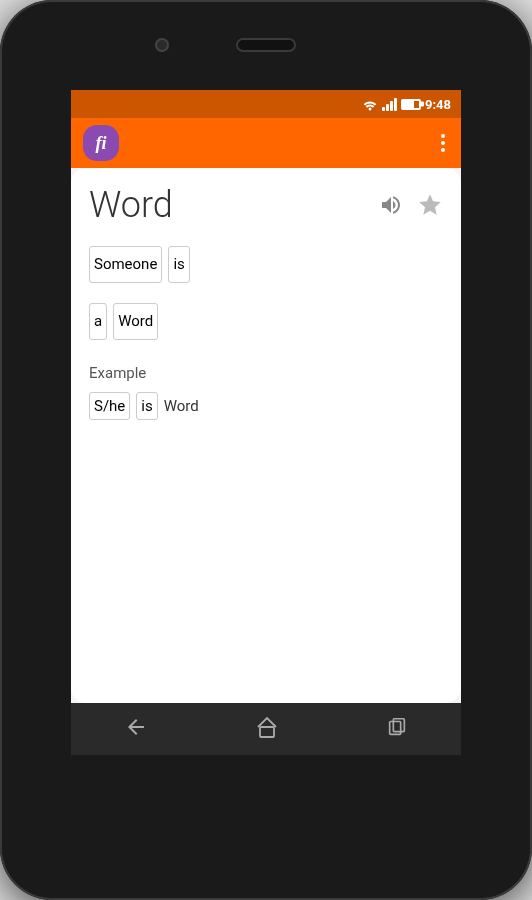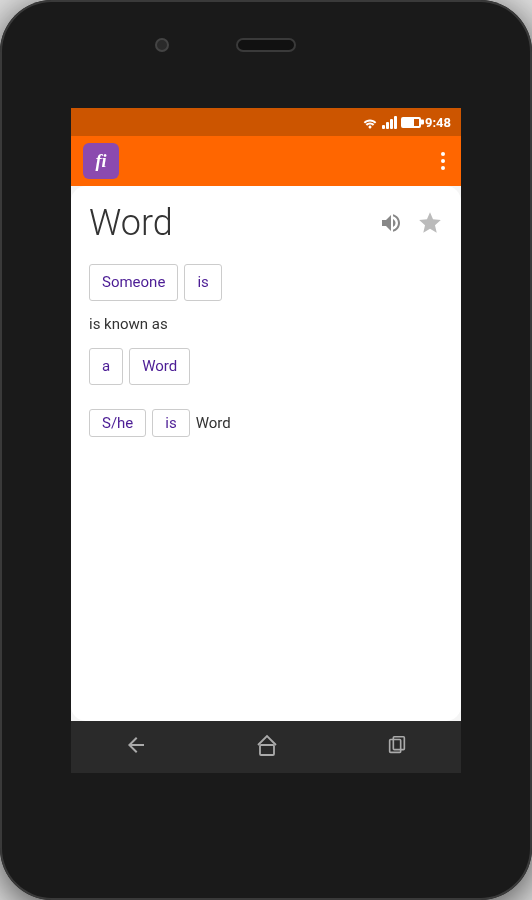--- a/index.html
+++ b/index.html
@@ -15,21 +15,20 @@
     .phone-outer {
       width: 532px;
       height: 900px;
       background: #1a1a1a;
       border-radius: 52px;
       position: relative;
       box-shadow: 0 8px 40px rgba(0,0,0,0.7), inset 0 0 0 2px #3a3a3a;
       display: flex;
       flex-direction: column;
       align-items: center;
-      gap: 18px;
     }
 
     
     .phone-top-bar {
       width: 100%;
       height: 90px;
       display: flex;
       justify-content: center;
       align-items: center;
       position: relative;
@@ -130,21 +129,21 @@
       height: 50px;
       display: flex;
       align-items: center;
       padding: 0 12px;
       justify-content: space-between;
     }
     .toolbar-logo {
       width: 36px;
       height: 36px;
       background: #8b4aaf;
-      border-radius: 6px;
+      border-radius: 14px;
       display: flex;
       align-items: center;
       justify-content: center;
       color: white;
       font-style: italic;
       font-size: 18px;
       font-family: Georgia, serif;
       font-weight: bold;
     }
     .toolbar-menu {
@@ -203,23 +202,23 @@
       align-items: center;
       flex-wrap: wrap;
       gap: 6px;
       margin-bottom: 10px;
       line-height: 1.8;
     }
 
     .word-chip {
       border: 1px solid #ccc;
       border-radius: 3px;
-      padding: 4px 12px;
+      padding: 4px 4px;
       font-size: 15px;
-      color: #4c1d95;
+      color: #000000;
       background: white;
     }
 
     .plain-text {
       font-size: 15px;
       color: #333;
     }
 
     
     .example-label {
@@ -324,31 +323,31 @@
       </div>
 
       <div class="definition-section">
 
         <div class="def-line">
           <span class="word-chip">Someone</span>
           <span class="word-chip">is</span>
         </div>
 
         <div class="def-line">
-          <span class="plain-text">is known as</span>
         </div>
 
         <div class="def-line">
           <span class="word-chip">a</span>
           <span class="word-chip">Word</span>
         </div>
 
       </div>
 
       <div class="example-section">
+        <div class="example-label">Example</div>
         <div class="example-line">
           <span class="word-chip">S/he</span>
           <span class="word-chip">is</span>
           <span class="plain-text">Word</span>
         </div>
       </div>
 
     </div>
 
     <div class="bottom-nav">

